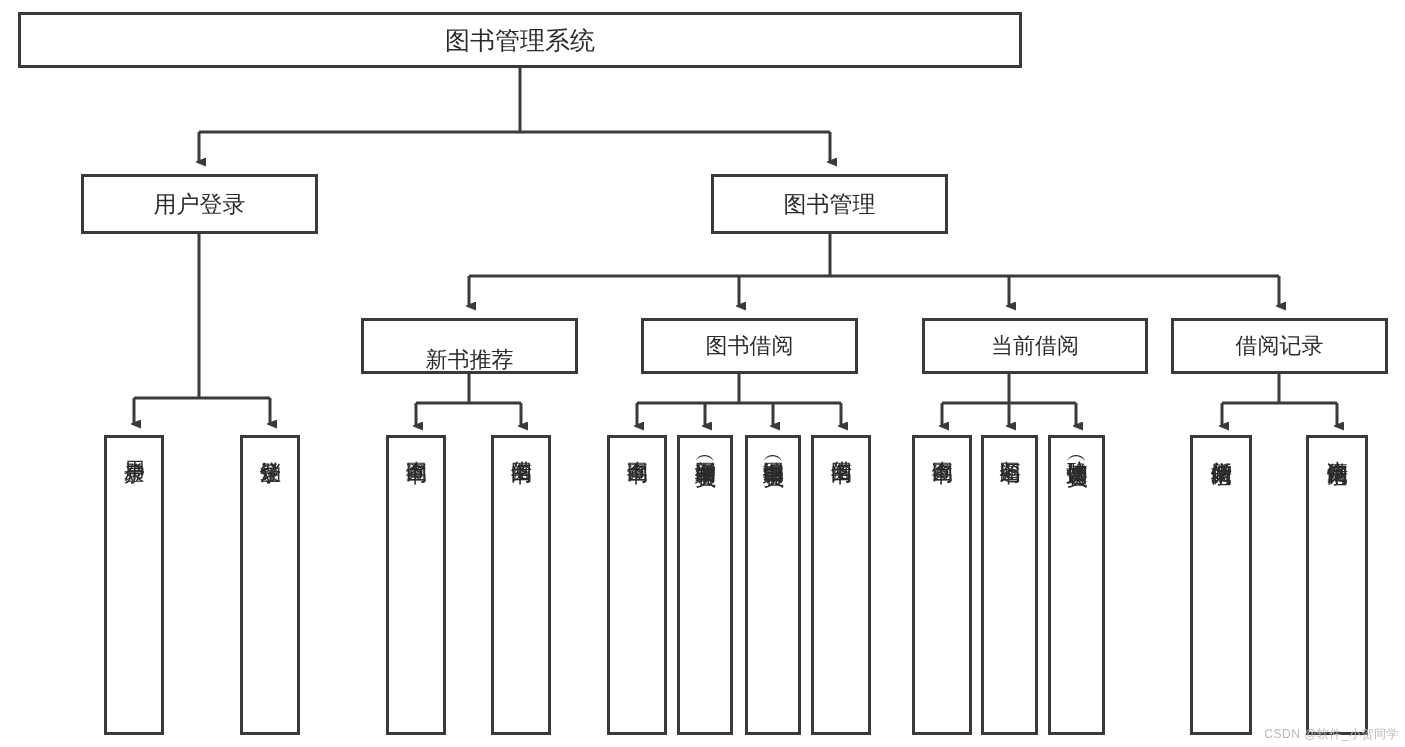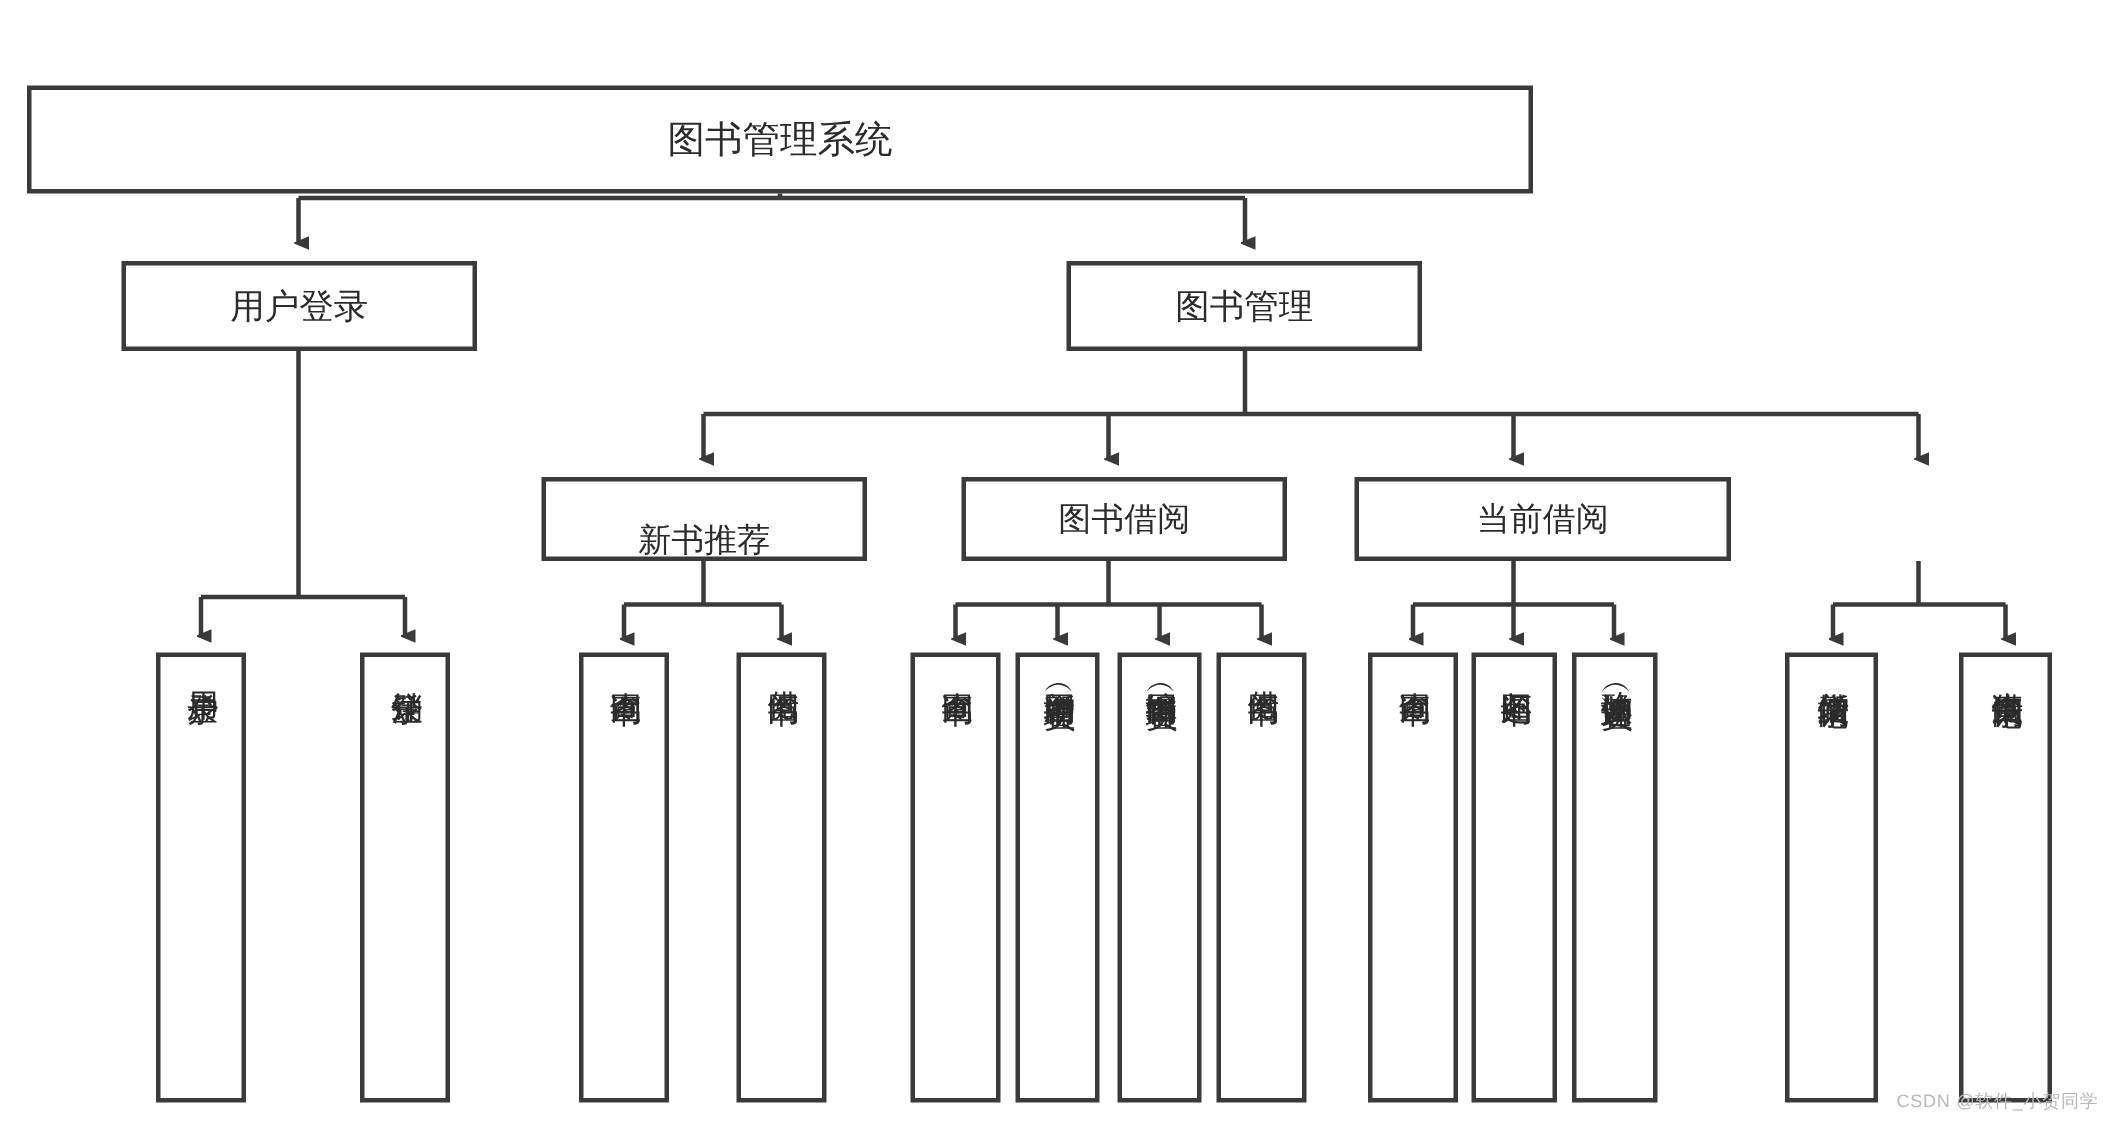--- a/index.html
+++ b/index.html
@@ -117,39 +117,42 @@
       <path d="M1009,403 L1009,426" marker-end="url(#arrow)"></path>
       <path d="M1076,403 L1076,426" marker-end="url(#arrow)"></path>
 
       <path d="M1279,374 L1279,403"></path>
       <path d="M1222,403 L1337,403"></path>
       <path d="M1222,403 L1222,426" marker-end="url(#arrow)"></path>
       <path d="M1337,403 L1337,426" marker-end="url(#arrow)"></path>
     </g>
   </svg>
 
-  <div class="node node-root" style="left:18px; top:12px; width:1004px; height:72px;margin-top:45px;">
+  <div class="node node-root" style="left:18px; top:12px; width:1004px; height:56px;">
     <span class="lbl">图书管理系统</span>
   </div>
 
   <div class="node node-l2" style="left:81px; top:174px; width:237px; height:60px;">
     <span class="lbl">用户登录</span>
   </div>
   <div class="node node-l2" style="left:711px; top:174px; width:237px; height:60px;">
     <span class="lbl">图书管理</span>
   </div>
 
   <div class="node node-l3" style="left:361px; top:318px; width:217px; height:56px;align-items:flex-end;">
     <span class="lbl">新书推荐</span>
   </div>
   <div class="node node-l3" style="left:641px; top:318px; width:217px; height:56px;">
     <span class="lbl">图书借阅</span>
   </div>
-  <div class="node node-l3" style="left:903px; top:318px; width:251px; height:56px;">
+  <div class="node node-l3" style="left:922px; top:318px; width:226px; height:56px;">
     <span class="lbl">当前借阅</span>
+  </div>
+  <div class="node node-l3" style="left:1171px; top:318px; width:217px; height:56px;">
+    <span class="lbl">借阅记录</span>
   </div>
 
   <div class="node leaf" style="left:104px; top:435px; width:60px; height:300px;">
     <span class="lbl">用户登录</span>
   </div>
   <div class="node leaf" style="left:240px; top:435px; width:60px; height:300px;">
     <span class="lbl">注销登录</span>
   </div>
 
   <div class="node leaf" style="left:386px; top:435px; width:60px; height:300px;">

